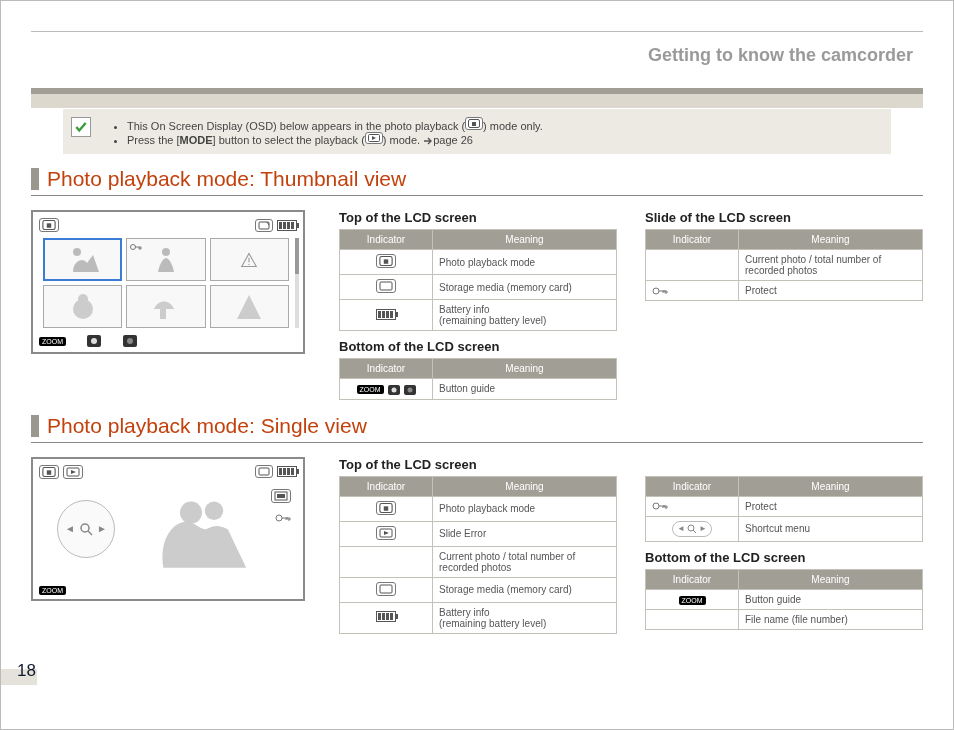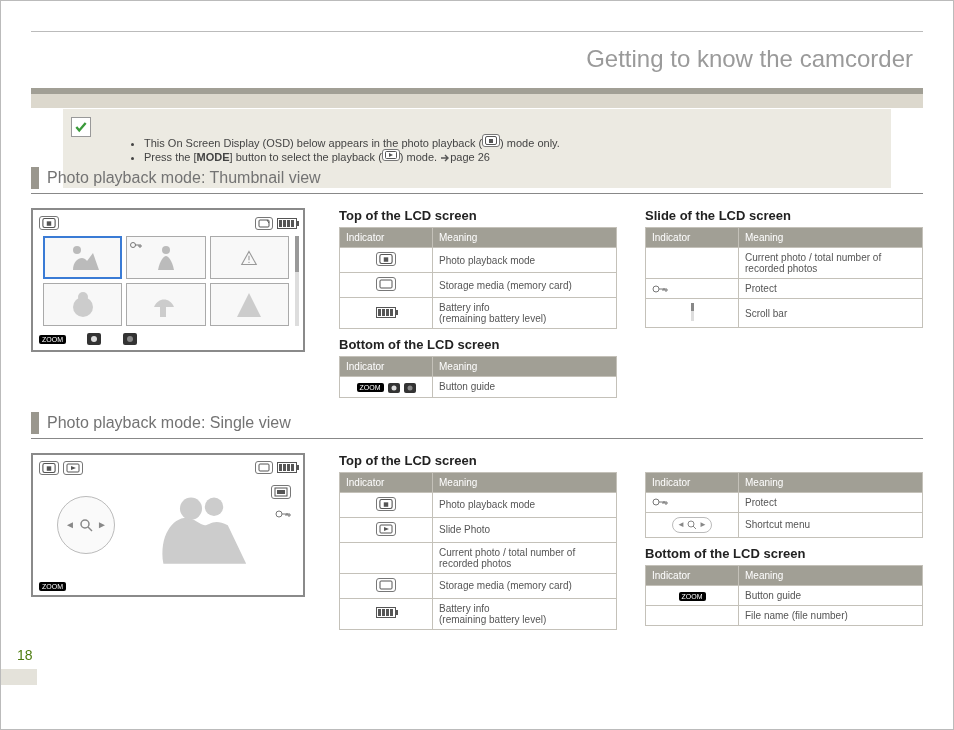--- a/index.html
+++ b/index.html
@@ -1,38 +1,38 @@
 <!DOCTYPE html>
 <html><head>
 <meta charset="utf-8">
 <style>
   html,body{margin:0;padding:0;background:#fff;font-family:Arial,Helvetica,sans-serif;color:#111}
   .page{width:954px;height:730px;position:relative;box-sizing:border-box;border:1px solid #bbb}
   .rule-top{position:absolute;left:30px;right:30px;top:30px;border-top:1px solid #bbb}
-  .title{position:absolute;right:40px;top:44px;font-size:24px;color:#9a9a9a;font-weight:400}
+  .title{position:absolute;right:40px;top:44px;font-size:18px;color:#9a9a9a;font-weight:700}
   .decor-top{position:absolute;left:30px;right:30px;top:87px;height:6px;background:#a19f95}
   .decor-bottom{position:absolute;left:30px;right:30px;top:93px;height:14px;background:#dcd8cd}
   .notebox{position:absolute;left:62px;right:62px;top:108px;background:#eceae2;padding:8px 14px 8px 46px;font-size:11px;color:#444}
   .check{position:absolute;left:8px;top:8px;width:18px;height:18px;border:1px solid #999;background:#fff;display:flex;align-items:center;justify-content:center}
   .check svg{width:14px;height:14px}
   .notebox li{list-style:disc;margin-left:0}
-  .notebox ul{margin:17px;padding-left:18px}
-  .pgnum{position:absolute;left:16px;top:646px;font-size:14px;color:#4d7c0f}
+  .notebox ul{margin:0;padding-left:18px}
+  .pgnum{position:absolute;left:16px;top:660px;font-size:17px;color:#0f172a}
   .pgbar{position:absolute;left:0;top:668px;width:36px;height:16px;background:#e4e2da}
   .content{position:absolute;left:30px;right:30px;top:160px;bottom:30px}
   .sectionbar{display:flex;align-items:center;margin-top:6px}
   .sectionbar .sq{width:8px;height:22px;background:#9a978e;margin-right:8px}
-  .sectionbar .t{font-size:16px;color:#737373}
+  .sectionbar .t{font-size:21px;color:#c2410c}
   .under{border-bottom:1px solid #888;margin-top:4px}
   .columns{display:flex;gap:28px;margin-top:8px}
   .col{flex:1}
   .colnarrow{width:280px;flex:none}
   .sub{font-size:13px;font-weight:bold;color:#222;margin:6px 0 4px}
   .tbl{width:100%;border-collapse:collapse;font-size:10px;margin-bottom:8px}
-  .tbl th{background:#a19f95;color:#fff;font-weight:normal;padding:4px 6px;text-align:left;border:1px solid #c4c1b9}
+  .tbl th{background:#a19f95;color:#fff;font-weight:normal;padding:4px 6px;text-align:center;border:1px solid #c4c1b9}
   .tbl td{border:1px solid #c4c1b9;padding:4px 6px;vertical-align:middle;color:#555}
   .tbl td.ic{text-align:center;width:80px}
   .batt{display:inline-block;width:18px;height:9px;border:1px solid #555;position:relative}
   .batt:after{content:"";position:absolute;right:-3px;top:2px;width:2px;height:5px;background:#555}
   .batt i{display:block;position:absolute;top:1px;bottom:1px;width:3px;background:#555}
   .zoom-ico{display:inline-block;background:#000;color:#fff;font-size:7px;padding:1px 3px;border-radius:2px}
   .screenshot{border:2px solid #8a8a8a;width:270px;background:#fff;position:relative;margin-top:6px}
   .screenshot.thumb{height:140px}
   .screenshot.single{height:140px}
   .topbar{position:absolute;left:6px;right:6px;top:6px;display:flex;justify-content:space-between;align-items:center}
@@ -245,24 +245,20 @@
               </tr>
           <tr>
                 <td class="ic">
                   <svg width="16" height="10">
                     <circle cx="4" cy="5" r="3" fill="none" stroke="#777"></circle>
                     <path d="M7 5h8v2h-2v-2h-2v2" stroke="#777" fill="none"></path>
                   </svg>
                 </td>
                 <td>Protect</td>
               </tr>
-          <tr>
-                <td class="ic"><span style="display:inline-block;width:3px;height:18px;background:#ddd;position:relative"><i style="position:absolute;left:0;right:0;top:0;height:8px;background:#888"></i></span></td>
-                <td>Scroll bar</td>
-              </tr>
         </tbody>
           </table>
       </div>
     </div>
 
     <div class="sectionbar" style="">
       <div class="sq"></div>
       <div class="t">Photo playback mode: Single view</div>
     </div>
     <div class="under"></div>
@@ -343,21 +339,21 @@
                       <rect x="0.5" y="0.5" width="11" height="8" rx="1.5" fill="#fff" stroke="#555"></rect>
                       <rect x="4" y="3" width="4" height="4" fill="#555"></rect>
                     </svg></span></td>
                 <td>Photo playback mode</td>
               </tr>
           <tr>
                 <td class="ic"><span class="iconbox"><svg width="14" height="10">
                       <rect x="1" y="1" width="12" height="8" rx="1" fill="#fff" stroke="#555"></rect>
                       <path d="M5 3l5 2-5 2z" fill="#555"></path>
                     </svg></span></td>
-                <td>Slide Photo</td>
+                <td>Slide Error</td>
               </tr>
           <tr>
                 <td class="ic"></td>
                 <td>Current photo / total number of recorded photos</td>
               </tr>
           <tr>
                 <td class="ic"><span class="iconbox"><svg width="14" height="10">
                       <rect x="1" y="1" width="12" height="8" rx="1" fill="#fff" stroke="#555"></rect>
                     </svg></span></td>
                 <td>Storage media (memory card)</td>

